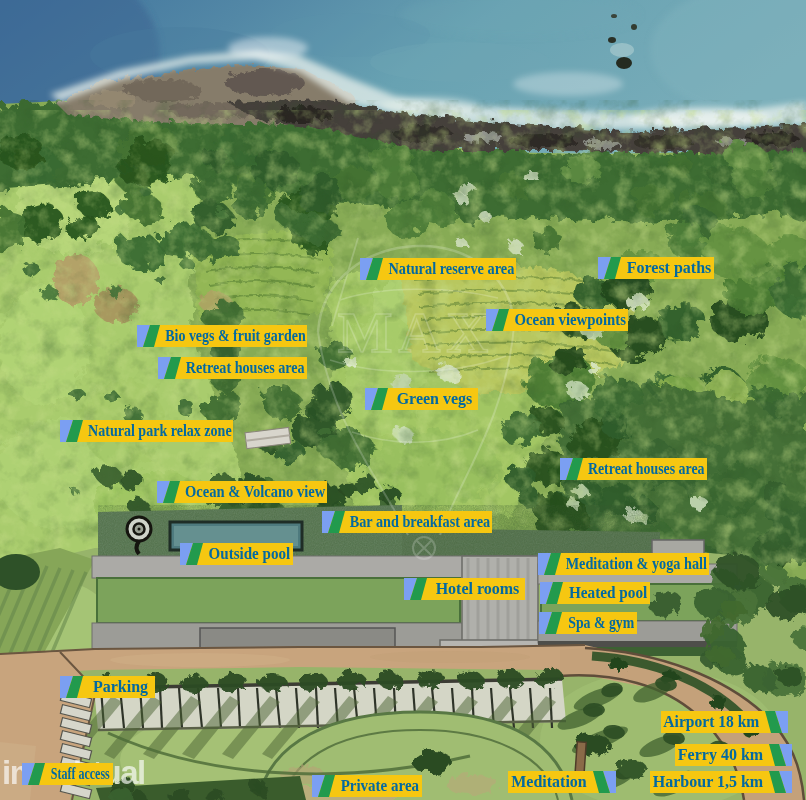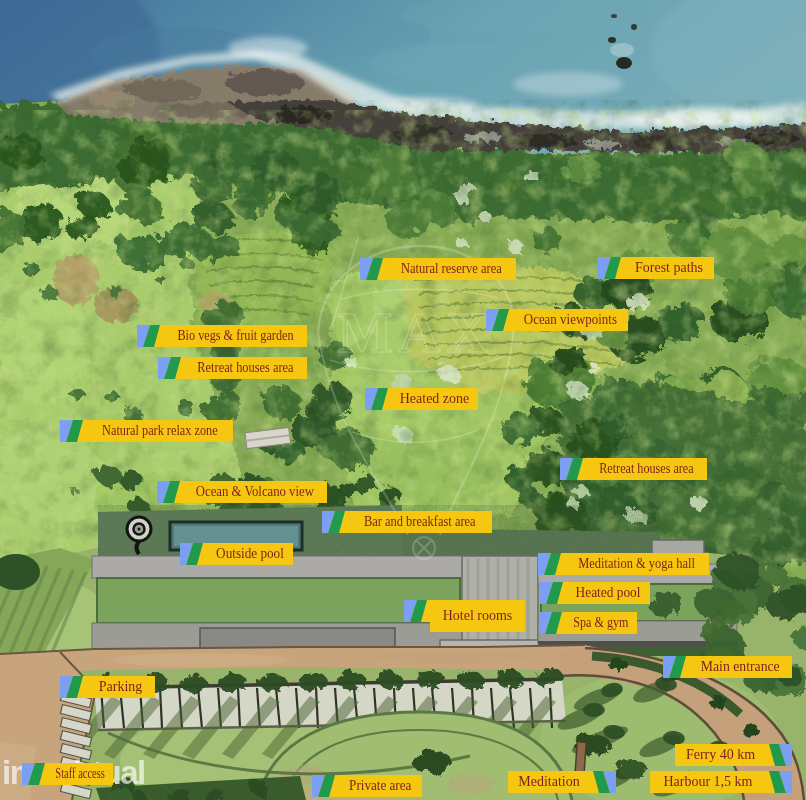--- a/index.html
+++ b/index.html
@@ -1,18 +1,18 @@
 <!DOCTYPE html>
 <html><head><meta charset="utf-8">
 <style>
 html,body{margin:0;padding:0;background:#fff}
 #stage{position:relative;width:806px;height:800px;overflow:hidden;font-family:"Liberation Serif",serif}
 #stage>svg{position:absolute;left:0;top:0}
 .lab{position:absolute;display:flex}
-.lab .bar{background:#f6c711;color:#7f1d1d;font-weight:normal;white-space:nowrap;display:flex;align-items:center;justify-content:center;overflow:hidden;font-size:14px}
+.lab .bar{background:#f6c711;color:#0369a1;font-weight:bold;white-space:nowrap;display:flex;align-items:center;justify-content:center;overflow:hidden;font-size:16px}
 .lab .ic{flex:0 0 26px}
 .wm{position:absolute;left:2px;top:754px;color:#ffffff;opacity:0.65;font-family:"Liberation Sans",sans-serif;font-weight:bold;font-size:33px;letter-spacing:-1.5px}
 </style></head>
 <body>
 <div id="stage">
 <svg width="806" height="800" viewBox="0 0 806 800">
 <defs>
 <linearGradient id="oceanG" x1="0" y1="0" x2="1" y2="0.3">
  <stop offset="0" stop-color="#40739d"></stop>
           <stop offset="0.3" stop-color="#5388a6"></stop>
@@ -703,21 +703,21 @@
 
 <div class="lab" style="left:365px;top:388px;height:22px">
       <div class="ic">
         <svg width="26" height="22" style="display:block">
           <rect width="26" height="22" fill="#f6c711"></rect>
           <polygon points="0,0 13,0 6,22 0,22" fill="#7b9ff2"></polygon>
           <polygon points="13,0 23,0 17,22 6,22" fill="#229a4d"></polygon>
         </svg>
       </div>
       <div class="bar" style="width:87px">
-        <span style="display:inline-block;transform:scaleX(1.000);transform-origin:center">Heated zone</span>
+        <span style="display:inline-block;transform:scaleX(1.000);transform-origin:center">Green vegs</span>
       </div>
     </div>
 
 <div class="lab" style="left:60px;top:420px;height:22px">
       <div class="ic">
         <svg width="26" height="22" style="display:block">
           <rect width="26" height="22" fill="#f6c711"></rect>
           <polygon points="0,0 13,0 6,22 0,22" fill="#7b9ff2"></polygon>
           <polygon points="13,0 23,0 17,22 6,22" fill="#229a4d"></polygon>
         </svg>
@@ -786,21 +786,21 @@
           <polygon points="0,0 13,0 6,22 0,22" fill="#7b9ff2"></polygon>
           <polygon points="13,0 23,0 17,22 6,22" fill="#229a4d"></polygon>
         </svg>
       </div>
       <div class="bar" style="width:145px">
         <span style="display:inline-block;transform:scaleX(0.891);transform-origin:center">Meditation &amp; yoga hall</span>
       </div>
     </div>
 
 
-<div class="lab" style="left:404px;top:600px;height:32px">
+<div class="lab" style="left:404px;top:578px;height:22px">
       <div class="ic">
         <svg width="26" height="22" style="display:block">
           <rect width="26" height="22" fill="#f6c711"></rect>
           <polygon points="0,0 13,0 6,22 0,22" fill="#7b9ff2"></polygon>
           <polygon points="13,0 23,0 17,22 6,22" fill="#229a4d"></polygon>
         </svg>
       </div>
       <div class="bar" style="width:95px">
         <span style="display:inline-block;transform:scaleX(1.000);transform-origin:center">Hotel rooms</span>
       </div>
@@ -825,46 +825,46 @@
           <rect width="26" height="22" fill="#f6c711"></rect>
           <polygon points="0,0 13,0 6,22 0,22" fill="#7b9ff2"></polygon>
           <polygon points="13,0 23,0 17,22 6,22" fill="#229a4d"></polygon>
         </svg>
       </div>
       <div class="bar" style="width:72px">
         <span style="display:inline-block;transform:scaleX(0.864);transform-origin:center">Spa &amp; gym</span>
       </div>
     </div>
 
-<div class="lab" style="left:663px;top:656px;height:22px">
-      <div class="ic">
-        <svg width="26" height="22" style="display:block">
-          <rect width="26" height="22" fill="#f6c711"></rect>
-          <polygon points="0,0 13,0 6,22 0,22" fill="#7b9ff2"></polygon>
-          <polygon points="13,0 23,0 17,22 6,22" fill="#229a4d"></polygon>
-        </svg>
-      </div>
-      <div class="bar" style="width:103px">
-        <span style="display:inline-block;transform:scaleX(0.981);transform-origin:center">Main entrance</span>
-      </div>
-    </div>
 
 <div class="lab" style="left:60px;top:676px;height:22px">
       <div class="ic">
         <svg width="26" height="22" style="display:block">
           <rect width="26" height="22" fill="#f6c711"></rect>
           <polygon points="0,0 13,0 6,22 0,22" fill="#7b9ff2"></polygon>
           <polygon points="13,0 23,0 17,22 6,22" fill="#229a4d"></polygon>
         </svg>
       </div>
       <div class="bar" style="width:69px">
         <span style="display:inline-block;transform:scaleX(1.000);transform-origin:center">Parking</span>
       </div>
     </div>
 
+<div class="lab" style="left:661px;top:711px;height:22px">
+      <div class="bar" style="width:101px">
+        <span style="display:inline-block;transform:scaleX(0.973);transform-origin:center">Airport 18 km</span>
+      </div>
+      <div class="ic">
+        <svg width="26" height="22" style="display:block">
+          <rect width="26" height="22" fill="#f6c711"></rect>
+          <polygon points="13,0 26,0 26,22 20,22" fill="#7b9ff2"></polygon>
+          <polygon points="3,0 13,0 20,22 9,22" fill="#229a4d"></polygon>
+        </svg>
+      </div>
+    </div>
 
 <div class="lab" style="left:675px;top:744px;height:22px">
       <div class="bar" style="width:91px">
         <span style="display:inline-block;transform:scaleX(1.000);transform-origin:center">Ferry 40 km</span>
       </div>
       <div class="ic">
         <svg width="26" height="22" style="display:block">
           <rect width="26" height="22" fill="#f6c711"></rect>
           <polygon points="13,0 26,0 26,22 20,22" fill="#7b9ff2"></polygon>
           <polygon points="3,0 13,0 20,22 9,22" fill="#229a4d"></polygon>

